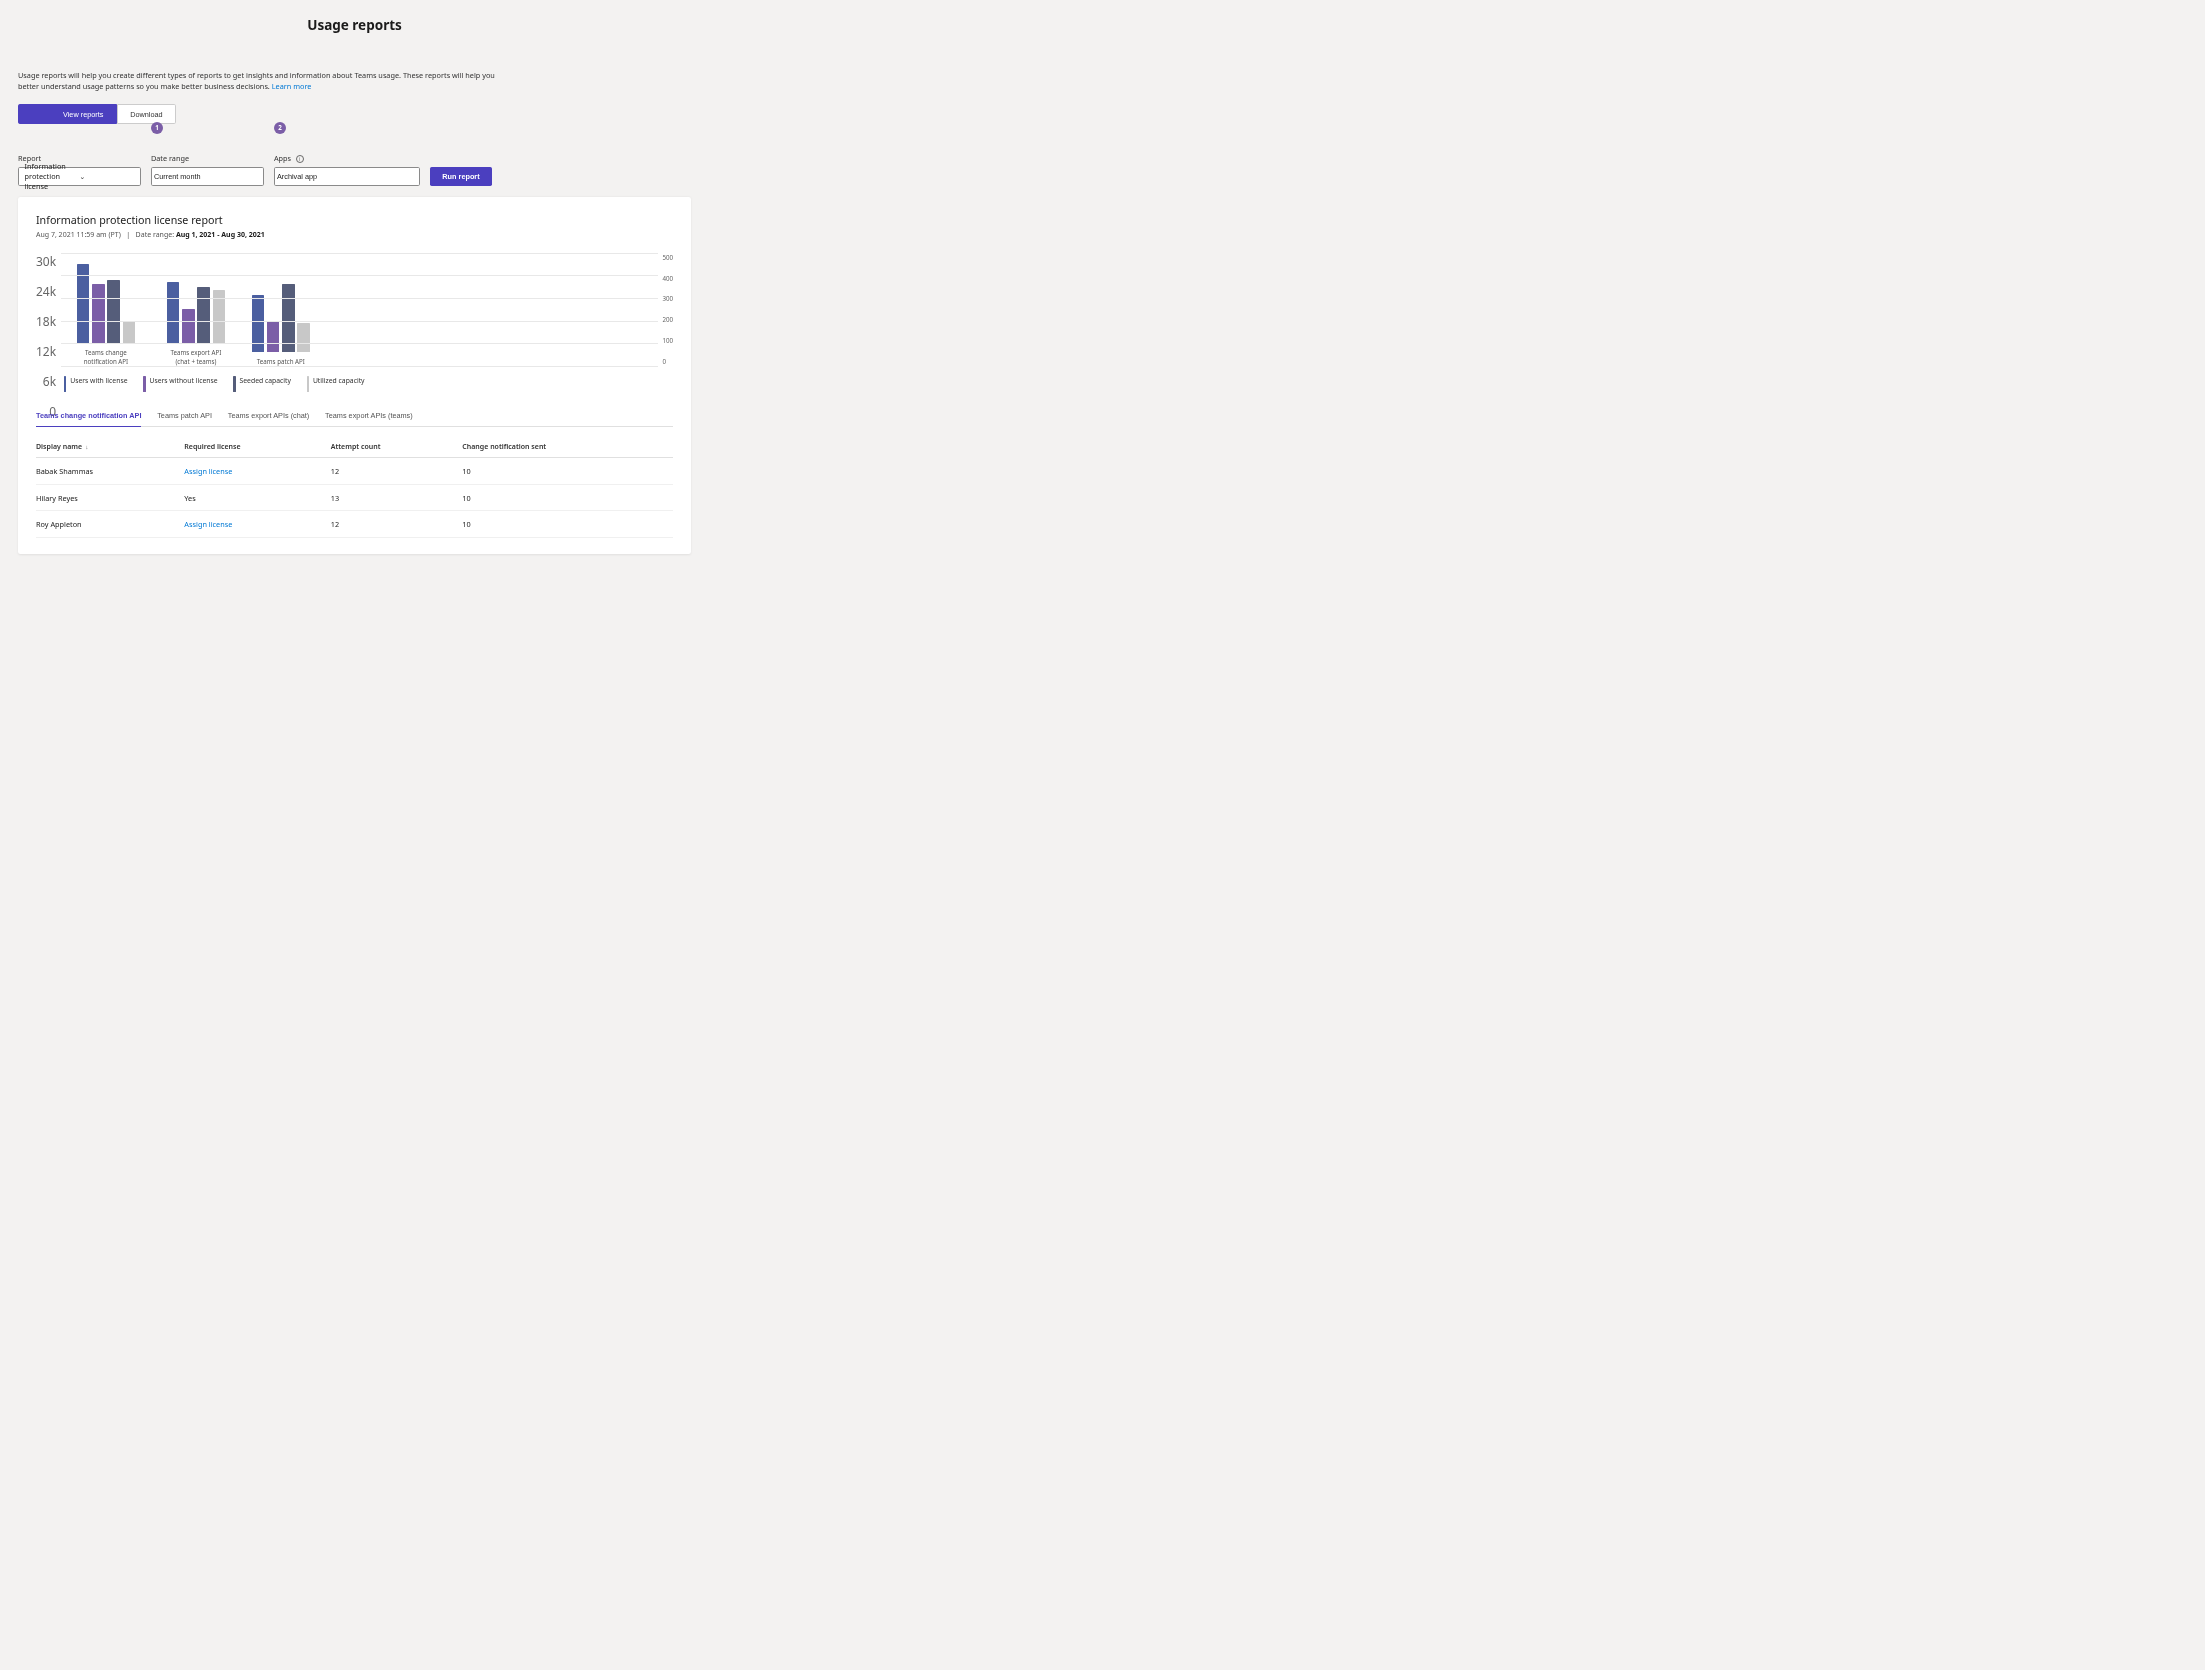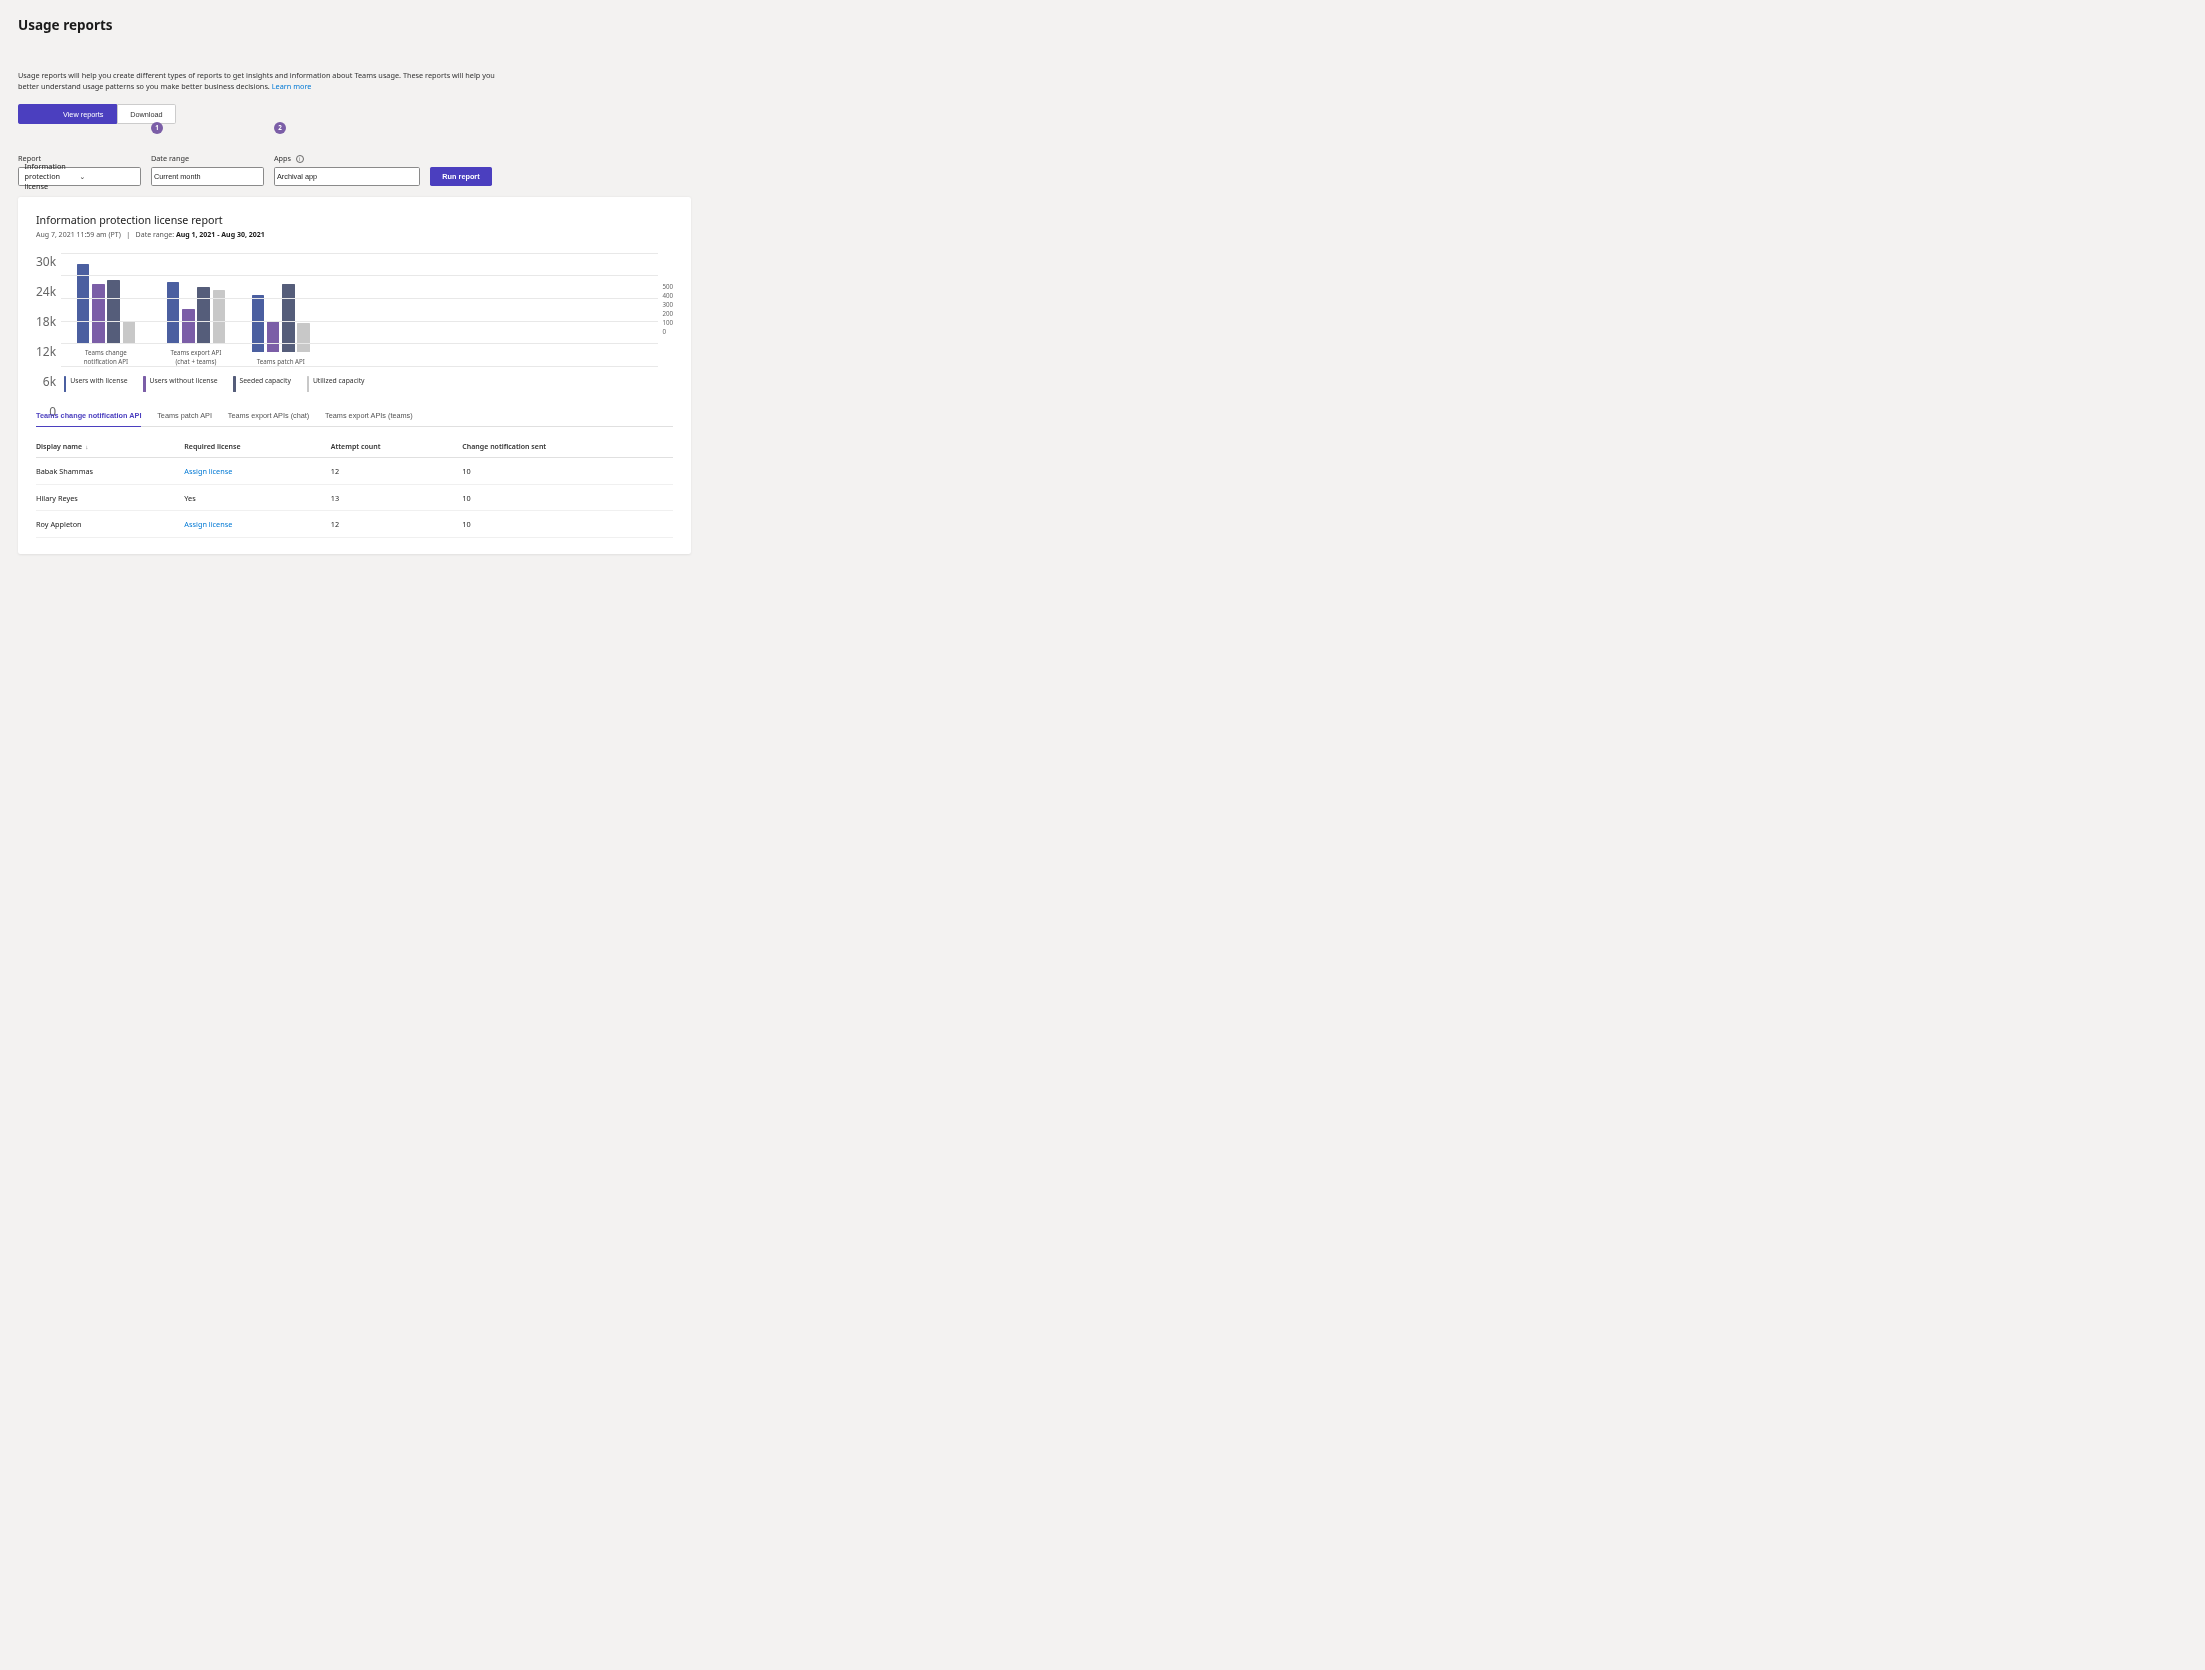--- a/index.html
+++ b/index.html
@@ -10,20 +10,21 @@
       font-size: 7.9px;
     }
     .page-wrapper {
       padding: 15.8px 18px;
       max-width: 709px;
     }
     .page-title {
       font-size: 13.5px;
       font-weight: 700;
       margin-bottom: 5.6px;
+      text-align: center;
     }
     .page-description {
       font-size: 7.3px;
       color: #333;
       line-height: 1.5;
       max-width: 484px;
       margin-bottom: 12.4px;
       margin-top: 36px;
     }
     .learn-more {
@@ -159,21 +160,21 @@
       align-items: flex-end;
       padding-right: 4.5px;
       font-size: 12px;
       color: #666;
       padding-bottom: 0;
       gap: 13px;
     }
     .y-axis-right {
       display: flex;
       flex-direction: column;
-      justify-content: center;
+      justify-content: space-between;
       height: 113px;
       align-items: flex-start;
       padding-left: 4.5px;
       font-size: 6.2px;
       color: #666;
     }
     .chart-groups {
       display: flex;
       align-items: flex-end;
       flex: 1;

